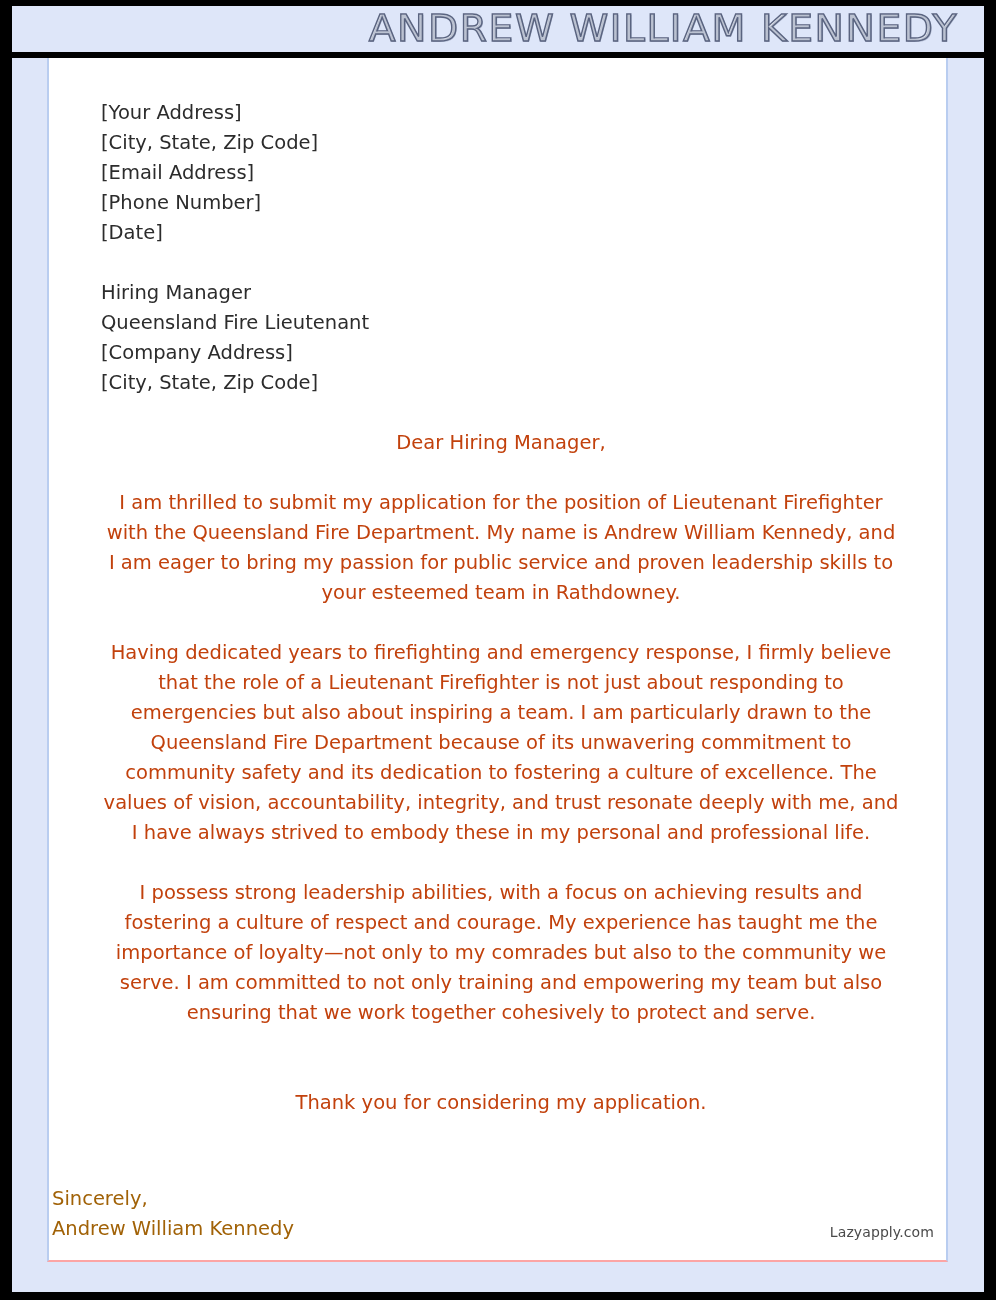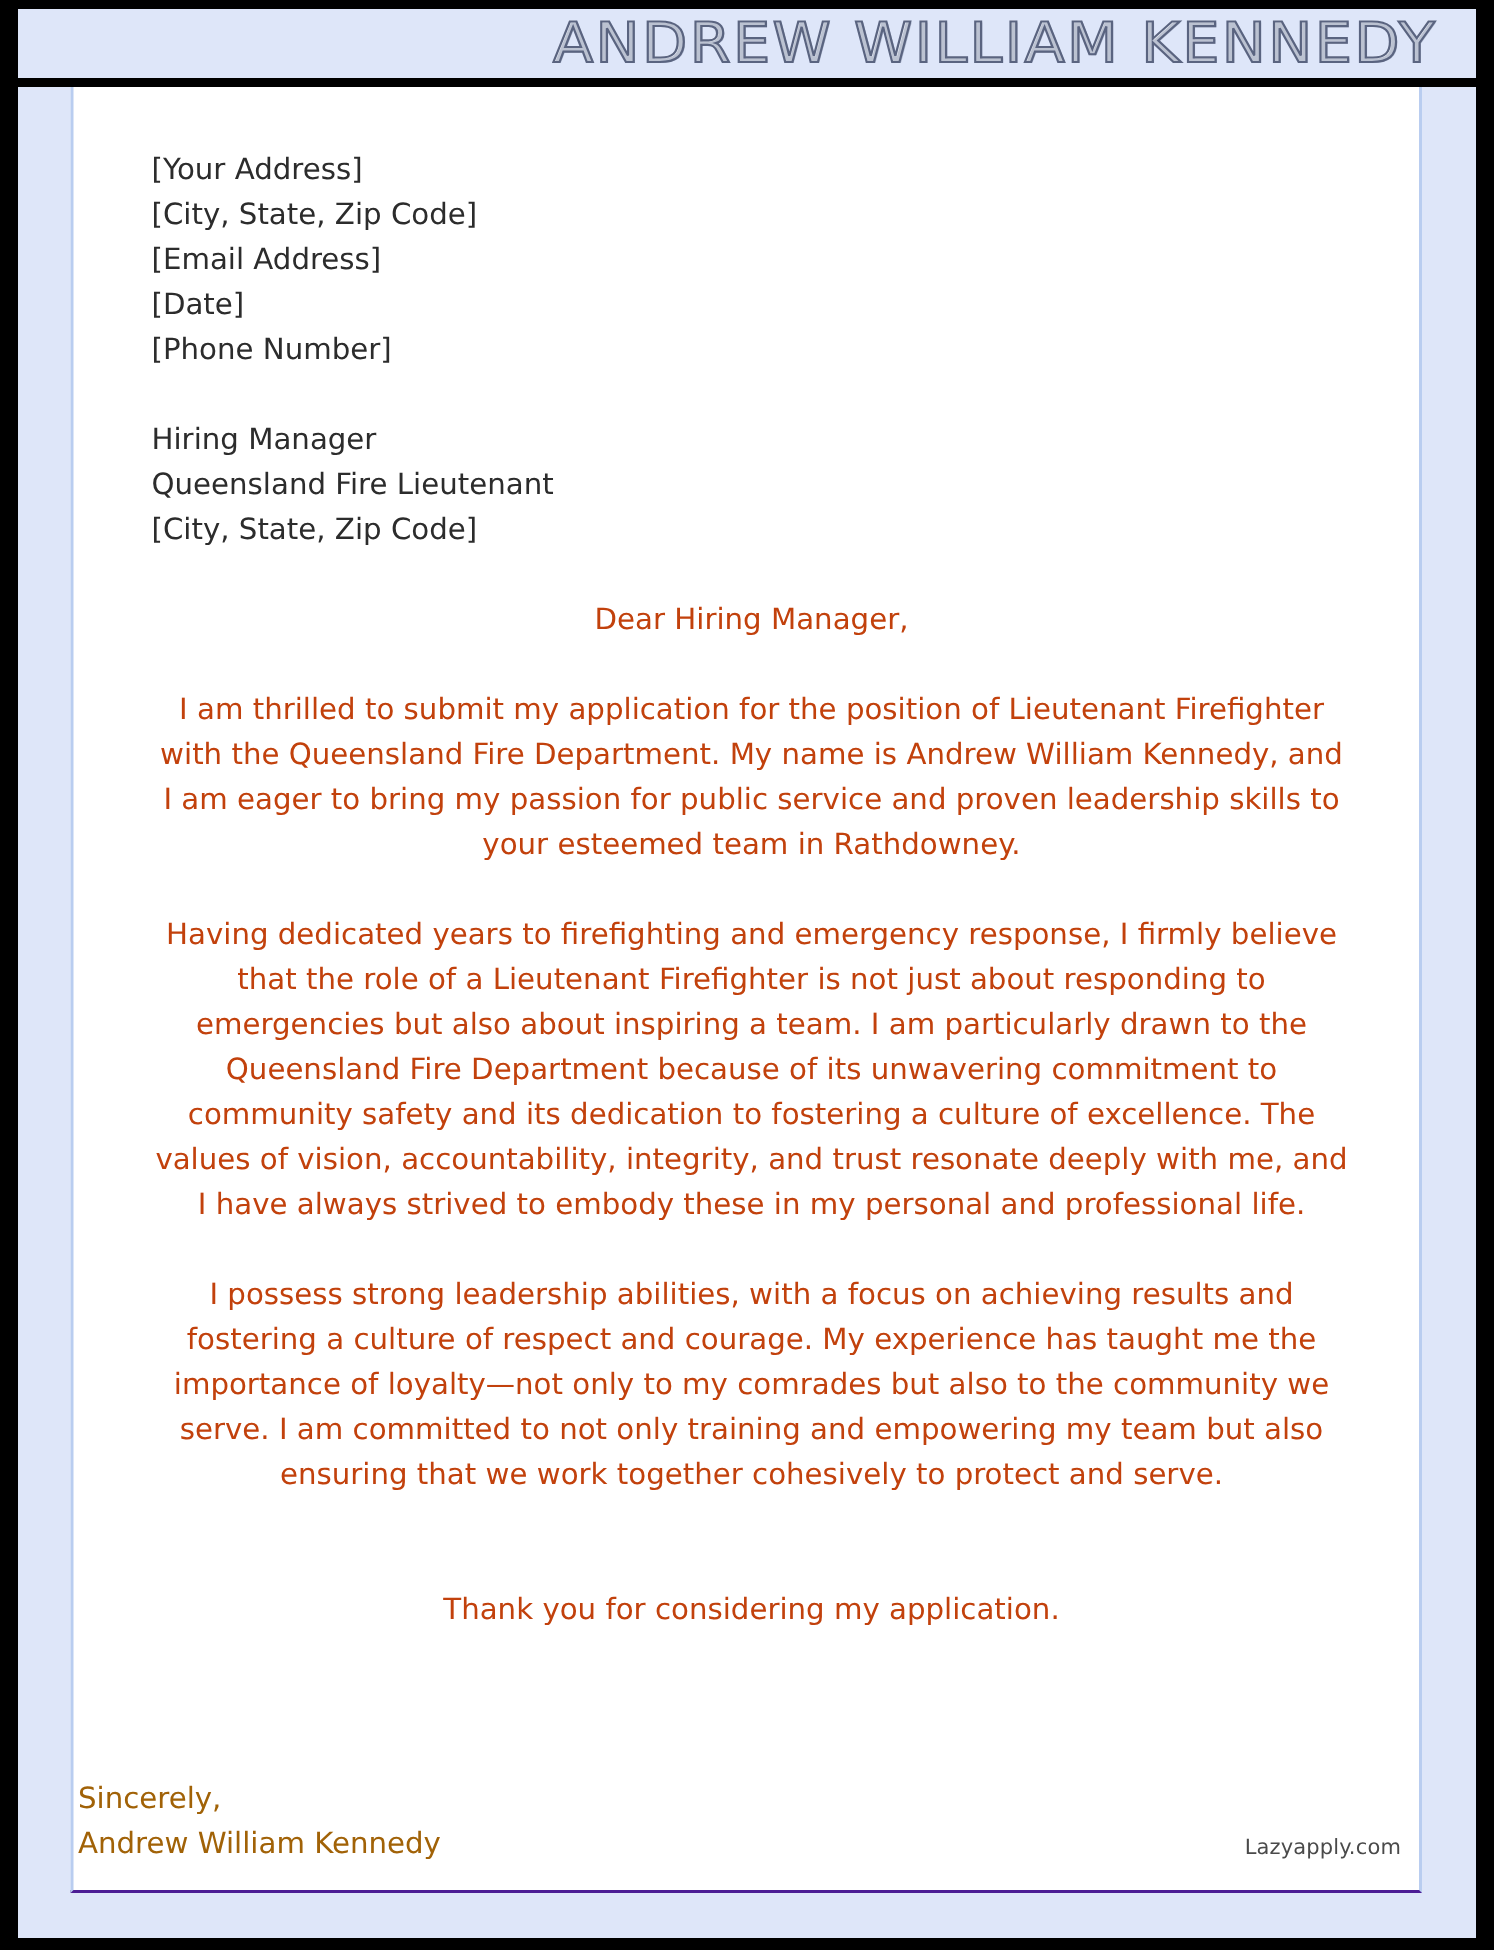--- a/index.html
+++ b/index.html
@@ -75,21 +75,21 @@
   
   #letter-sheet {
     position: absolute;
     left: 47px;
     top: 58px;
     width: 901px;
     height: 1204px;
     background: #ffffff;
     border-left: 2px solid #b9cdf0;
     border-right: 2px solid #b9cdf0;
-    border-bottom: 2px solid #4c1d95;
+    border-bottom: 2px solid #fca5a5;
     overflow: visible;
   }
 
   #letter-body {
     position: absolute;
     left: 52px;
     top: 40px;
     width: 800px;
   }
 
@@ -159,29 +159,30 @@
   <div id="letterhead-rule"></div>
 
   <div id="letter-sheet">
 
     <div id="letter-body">
 
       <div class="block">
         <span class="block-line">[Your Address]</span>
         <span class="block-line">[City, State, Zip Code]</span>
         <span class="block-line">[Email Address]</span>
+        <span class="block-line">[Phone Number]</span>
         <span class="block-line">[Date]</span>
-        <span class="block-line">[Phone Number]</span>
       </div>
 
       <div class="block-gap"></div>
 
       <div class="block">
         <span class="block-line">Hiring Manager</span>
         <span class="block-line">Queensland Fire Lieutenant</span>
+        <span class="block-line">[Company Address]</span>
         <span class="block-line">[City, State, Zip Code]</span>
       </div>
 
       <div class="block-gap"></div>
 
       <div class="para">Dear Hiring Manager,</div>
 
       <div class="block-gap"></div>
 
       <div class="para">I am thrilled to submit my application for the position of Lieutenant Firefighter with the Queensland Fire Department. My name is Andrew William Kennedy, and I am eager to bring my passion for public service and proven leadership skills to your esteemed team in Rathdowney.</div>

